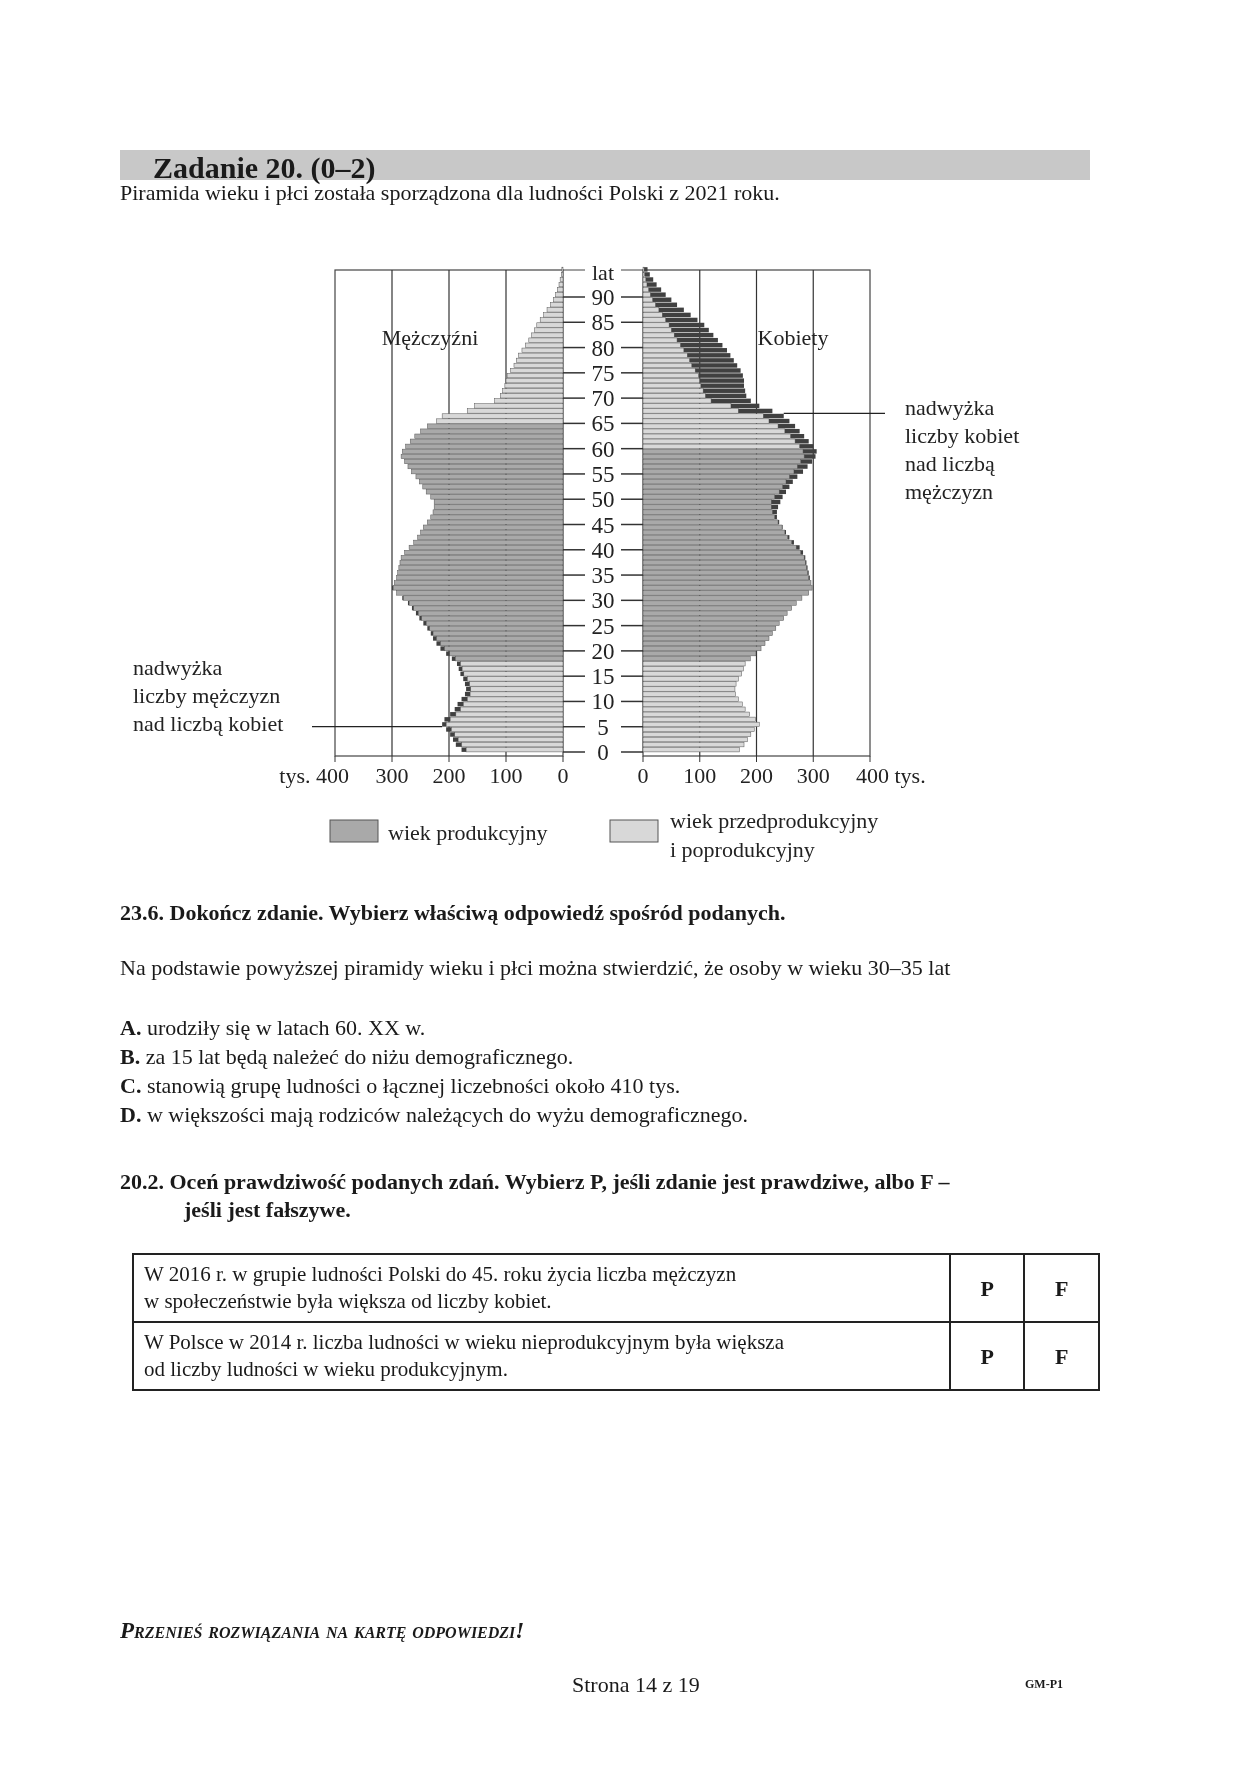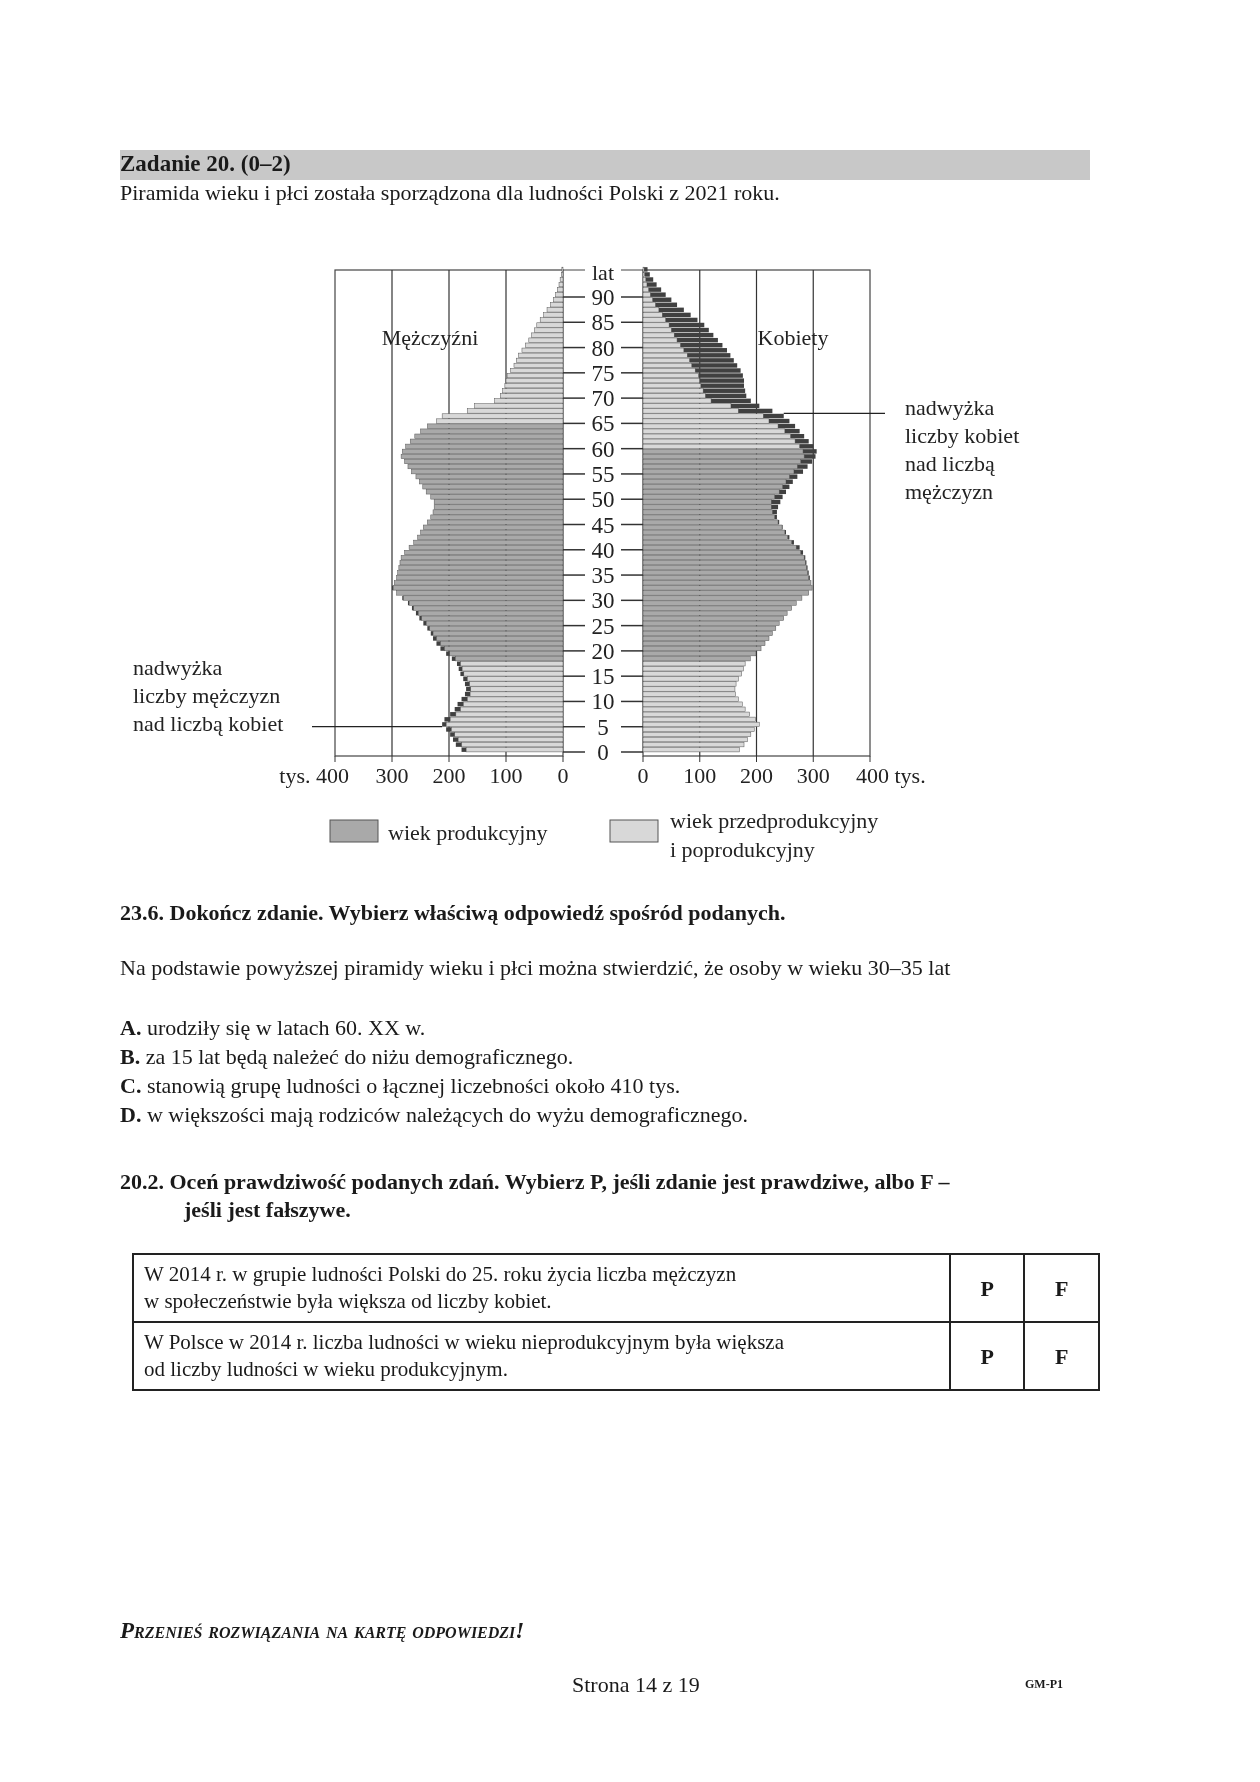--- a/index.html
+++ b/index.html
@@ -1,18 +1,18 @@
 <!DOCTYPE html>
 <html><head>
 <meta charset="utf-8">
 <style>
   html, body { margin:0; padding:0; background:#fff; }
   body { width:1260px; height:1782px; position:relative; font-family:"Liberation Serif","DejaVu Serif",serif; color:#1a1a1a; }
   .task-header { position:absolute; left:120px; top:150px; width:970px; height:30px; background:#c8c8c8; }
-  .task-title { position:absolute; left:120px; top:151px; font-size:23px; font-weight:bold; }
+  .task-title { position:absolute; left:120px; top:151px; font-size:30px; font-weight:bold;padding-left:33px; }
   .task-intro { position:absolute; left:120px; top:180px; font-size:22px; }
   #chart { position:absolute; left:0; top:0; }
   .q1-title { position:absolute; left:120px; top:900px; font-size:22px; font-weight:bold; }
   .q1-stem { position:absolute; left:120px; top:955px; font-size:22px; }
   .opts { position:absolute; left:120px; top:1013px; font-size:22px; line-height:29px; }
   .opt b { font-weight:bold; }
   .q2-title { position:absolute; left:120px; top:1168px; font-size:22px; font-weight:bold; line-height:28px; }
   .q2-title .cont { padding-left:64px; display:block; }
   table.pf { position:absolute; left:132px; top:1253px; width:968px; border-collapse:collapse; font-size:21px; }
   table.pf td { border:2px solid #222; padding:6px 10px; line-height:27px; }
@@ -432,21 +432,21 @@
 </div>
 
 <div class="q2-title">
   <span>20.2. Oceń prawdziwość podanych zdań. Wybierz P, jeśli zdanie jest prawdziwe, albo F –</span>
   <span class="cont">jeśli jest fałszywe.</span>
 </div>
 
 <table class="pf">
   <tbody>
       <tr>
-    <td class="stmt"><span>W 2014 r. w grupie ludności Polski do 25. roku życia liczba mężczyzn</span><br><span>w społeczeństwie była większa od liczby kobiet.</span></td>
+    <td class="stmt"><span>W 2016 r. w grupie ludności Polski do 45. roku życia liczba mężczyzn</span><br><span>w społeczeństwie była większa od liczby kobiet.</span></td>
     <td class="ans">P</td>
     <td class="ans">F</td>
   </tr>
   <tr>
     <td class="stmt"><span>W Polsce w 2014 r. liczba ludności w wieku nieprodukcyjnym była większa</span><br><span>od liczby ludności w wieku produkcyjnym.</span></td>
     <td class="ans">P</td>
     <td class="ans">F</td>
   </tr>
 </tbody>
   </table>

